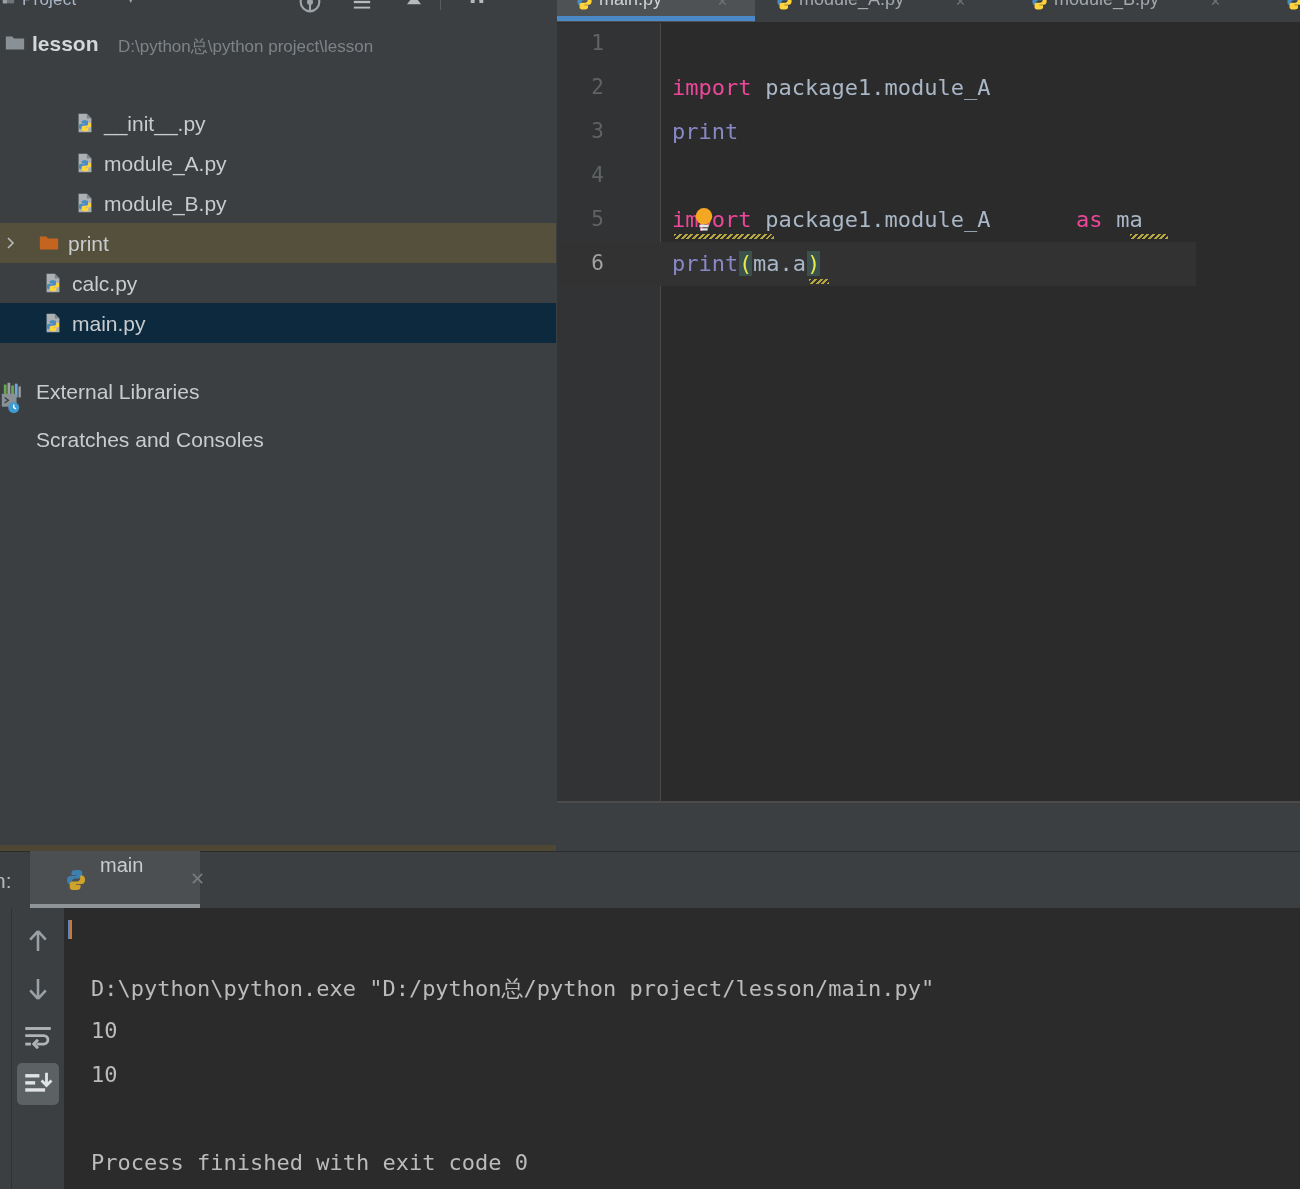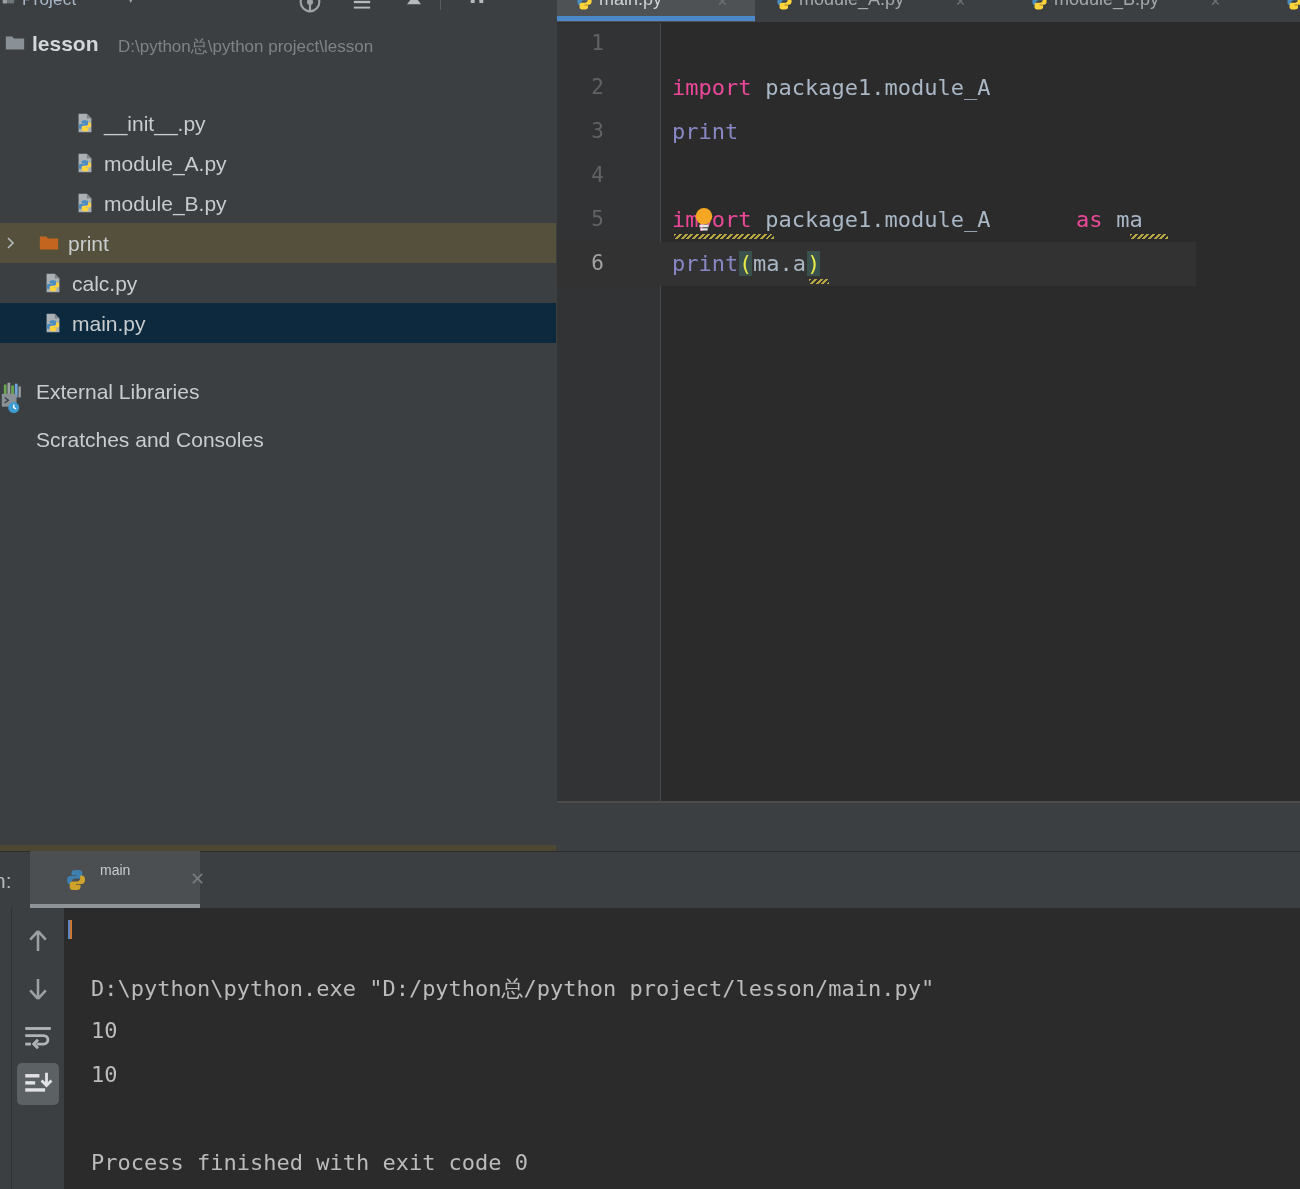--- a/index.html
+++ b/index.html
@@ -67,21 +67,21 @@
   
   #lowerstrip{left:557px;top:802px;width:743px;height:49px;background:#3c3f41;}
   #lowerstrip .topline{position:absolute;left:0;top:0;width:743px;height:1px;background:#4b4b4b;}
   #projbottomaccent{left:0;top:845px;width:556px;height:6px;background:#4e4734;}
 
   
   #runwin{left:0;top:851px;width:1300px;height:338px;background:#3c3f41;}
   #runheader{position:absolute;left:0;top:0;width:1300px;height:57px;background:#3c3f41;}
   #runlabel{position:absolute;left:-6px;top:18px;font-size:21px;color:#b6b9bb;}
   #runtab{position:absolute;left:30px;top:0;width:170px;height:57px;background:#4b4f51;}
-  #runtab .rlabel{position:absolute;left:70px;top:11px;font-size:14px;color:#c9ccce;}
+  #runtab .rlabel{position:absolute;left:70px;top:3px;font-size:20px;color:#c9ccce;}
   #runtab .rpy{position:absolute;left:34px;top:17px;width:24px;height:24px;}
   #runtab .rclose{position:absolute;left:160px;top:17px;font-size:18px;color:#787c7f;}
   #runtabunder{position:absolute;left:30px;top:53px;width:170px;height:4px;background:#8f9499;}
   #runheadline{position:absolute;left:0;top:0;width:1300px;height:1px;background:#2b2b2b;}
 
   #runside{position:absolute;left:12px;top:57px;width:52px;height:281px;background:#3c3f41;}
   #runsideline{position:absolute;left:64px;top:57px;width:1px;height:281px;background:#2b2b2b;}
   #runsideleftline{position:absolute;left:11px;top:57px;width:1px;height:281px;background:#2f3133;}
   .sbtn{position:absolute;left:9px;width:34px;height:34px;}
   #runconsole{position:absolute;left:65px;top:57px;width:1235px;height:281px;background:#2b2b2b;}

